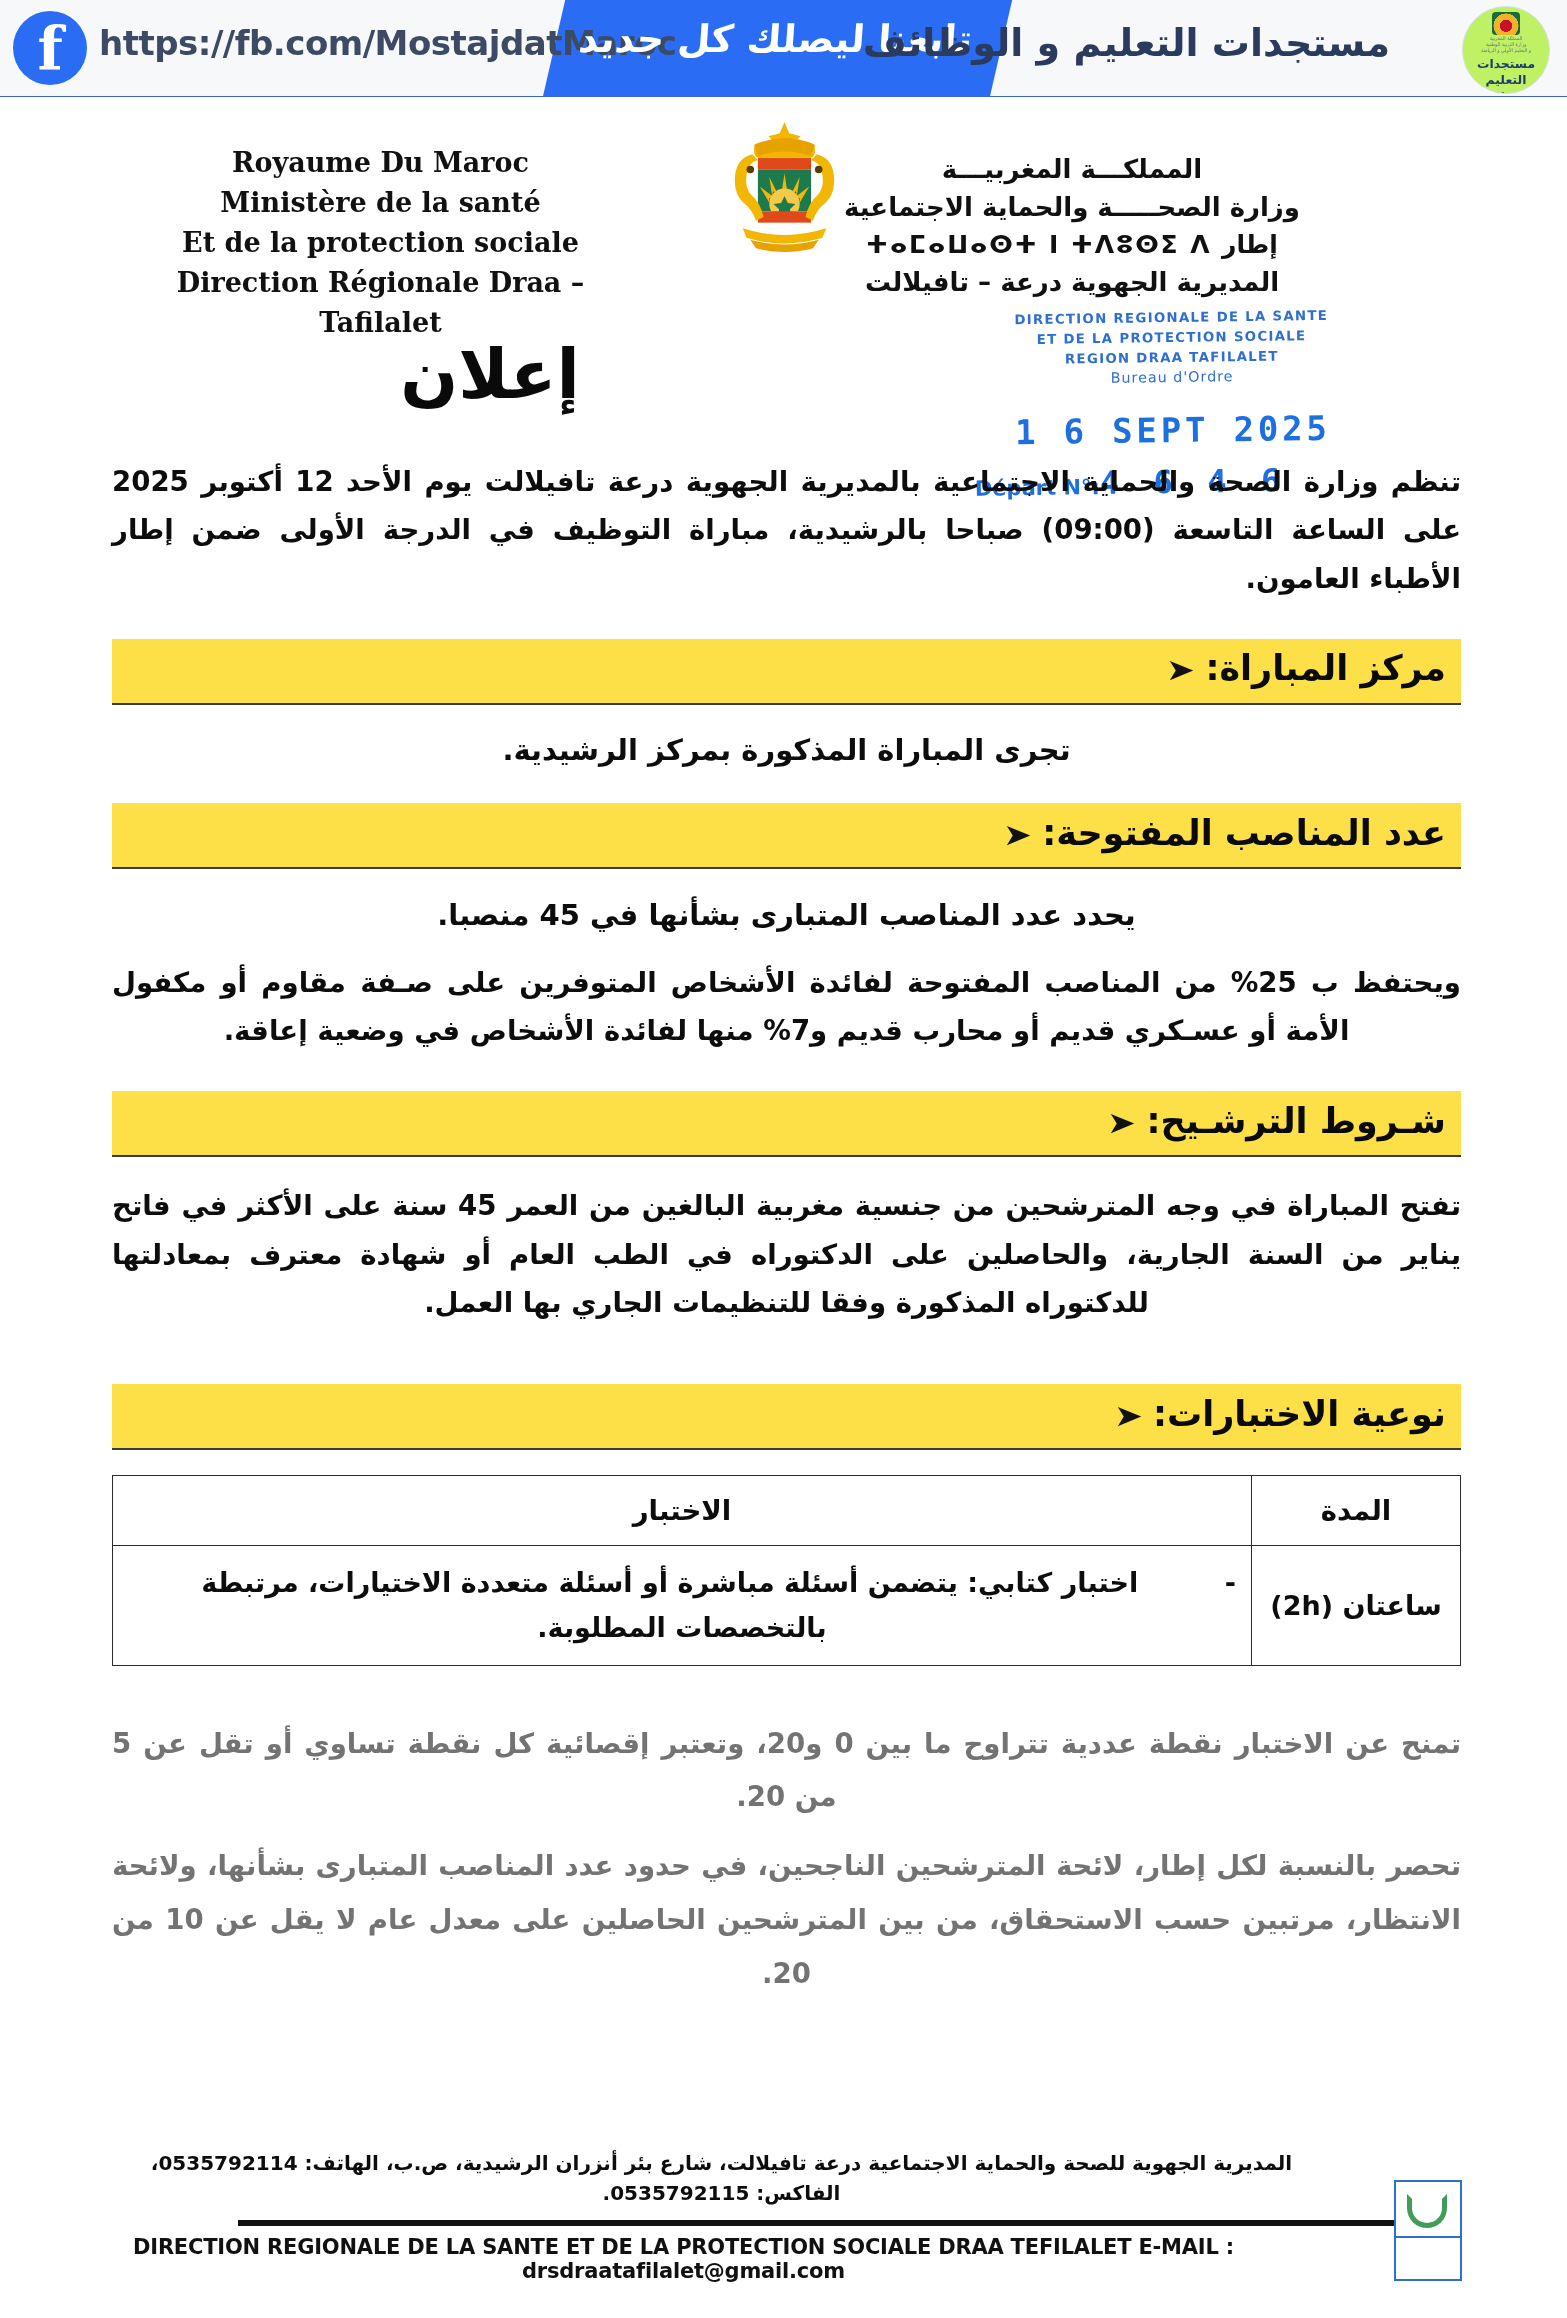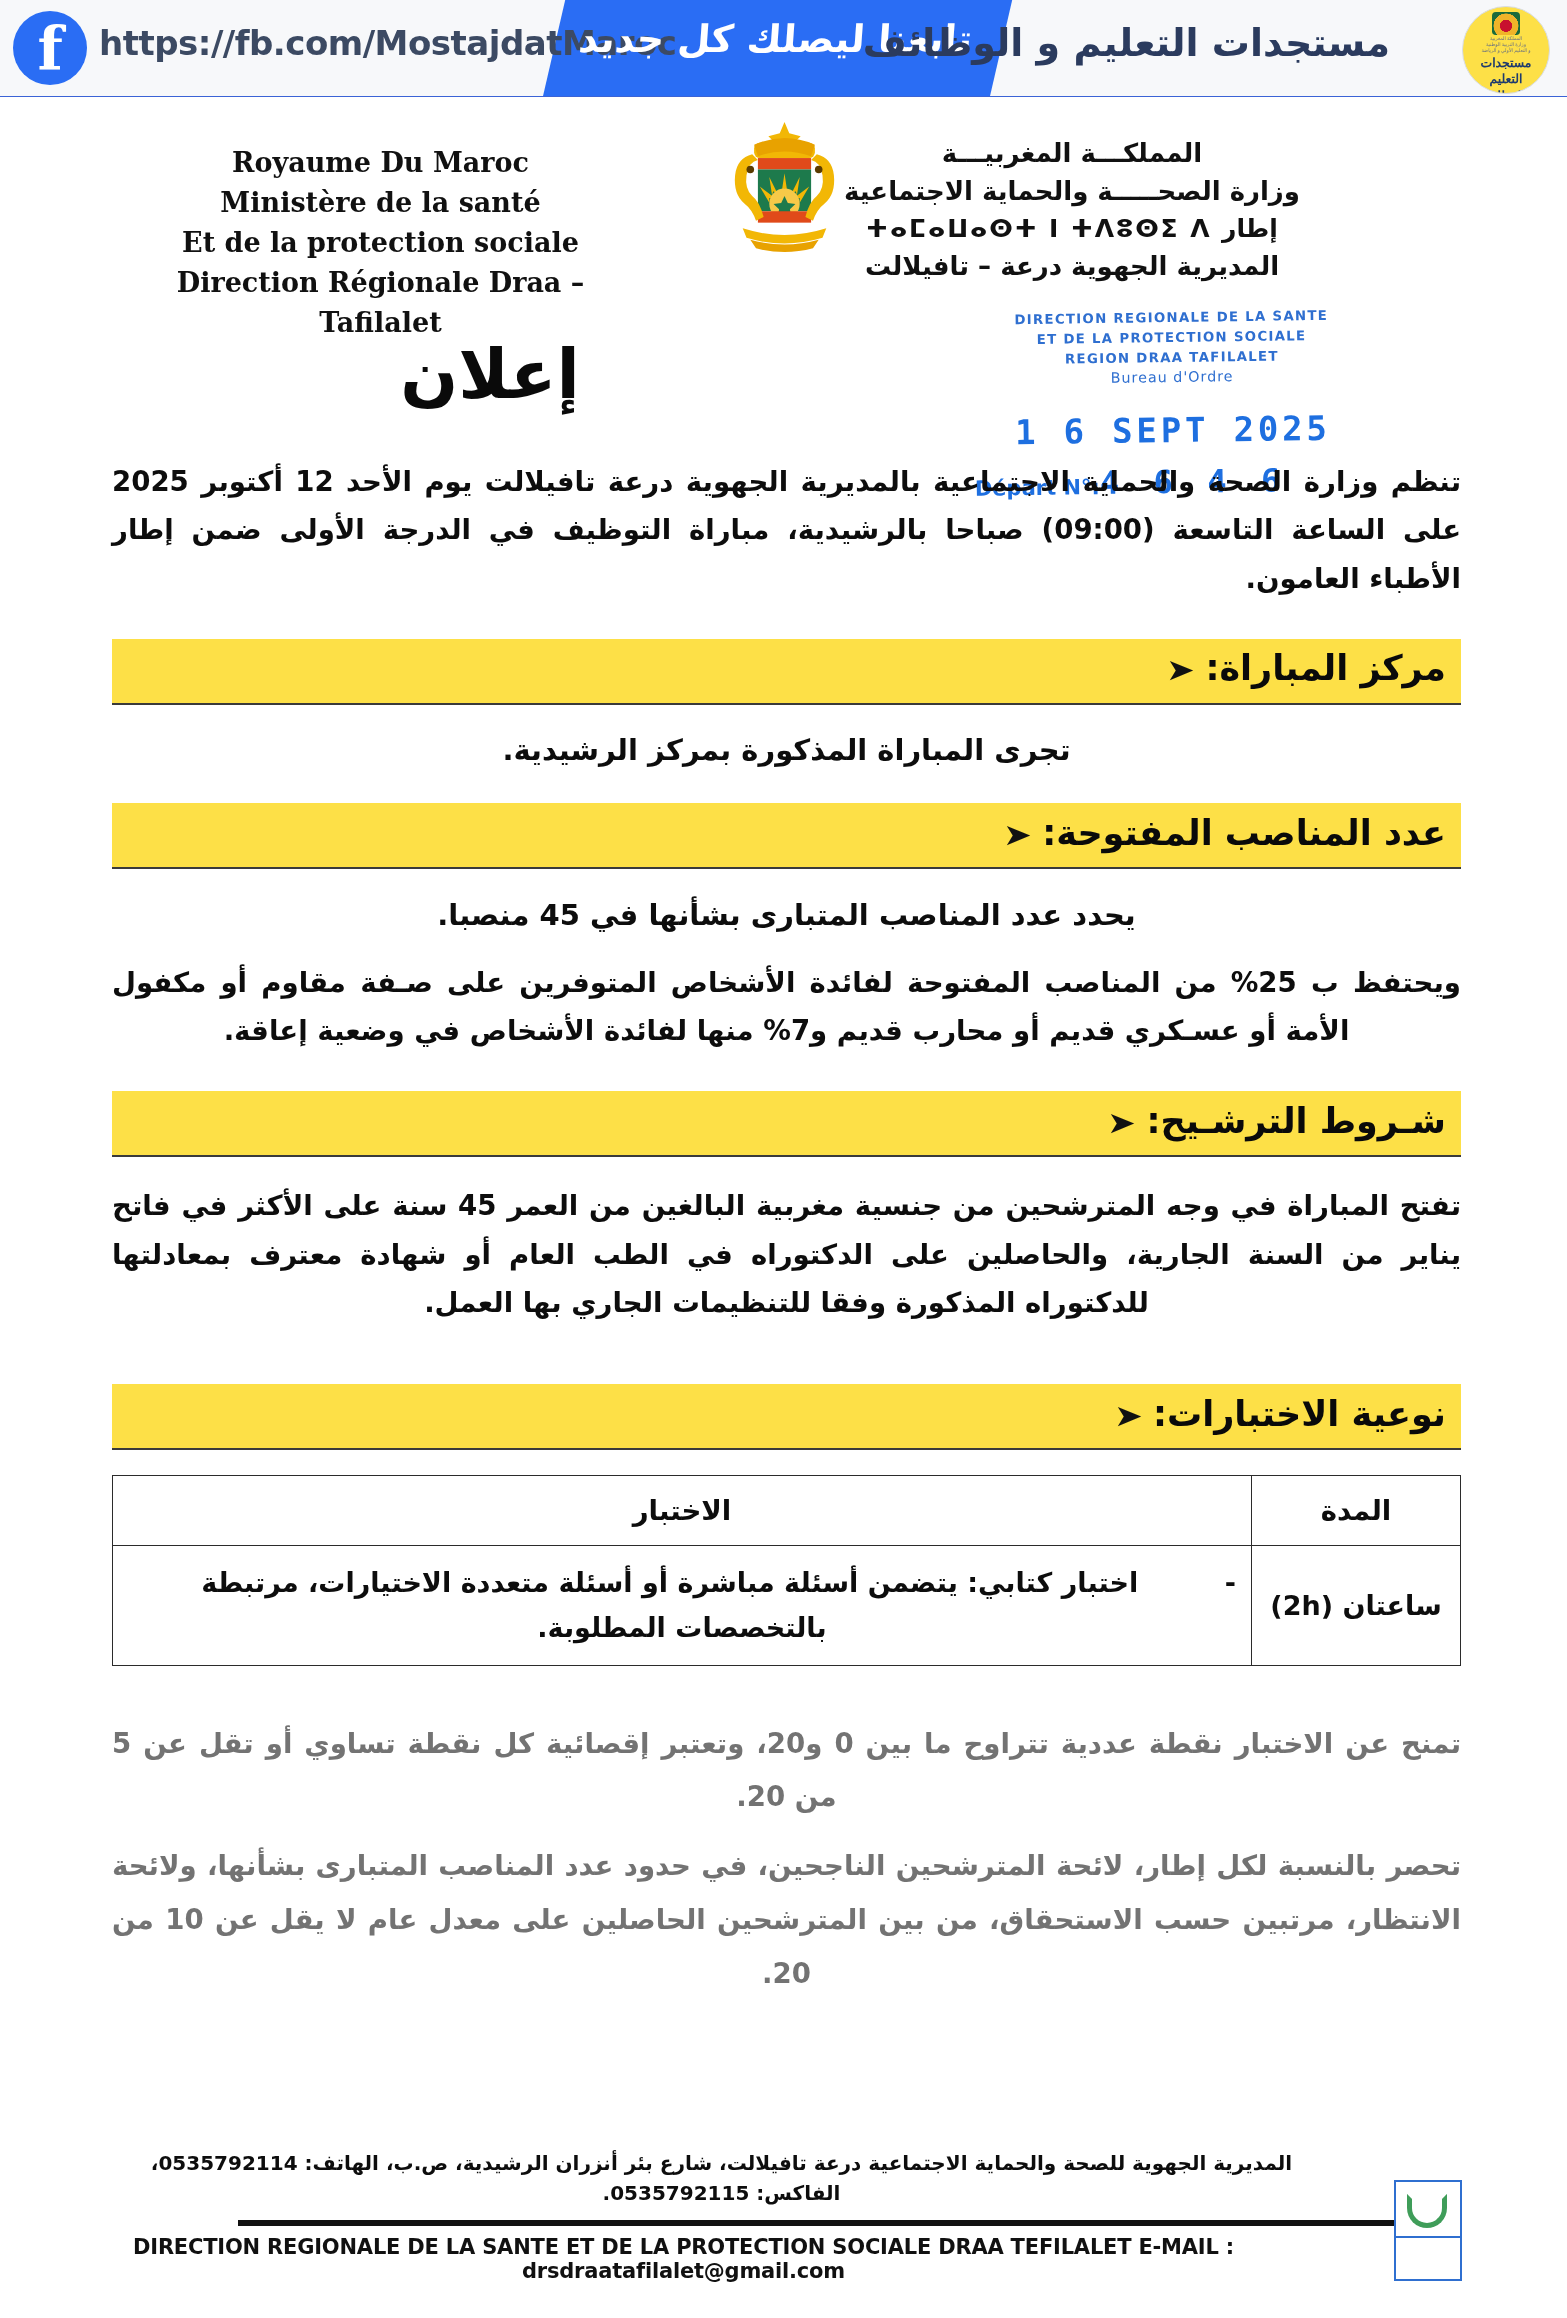--- a/index.html
+++ b/index.html
@@ -95,25 +95,24 @@
     direction: rtl;
     white-space: nowrap;
   }
   .promo-badge {
     position: absolute;
     top: 5.7px;
     right: 17px;
     width: 88px;
     height: 88px;
     border-radius: 50%;
-    background: #fde047;
+    background: #bef264;
     border: 1px solid #d8dde6;
     text-align: center;
     overflow: hidden;
-    font-family: Liberation Serif, serif;
   }
   .promo-badge .crest-mini {
     display: block;
     margin: 5.7px auto 1px;
     width: 28.5px; height: 23px;
     background: radial-gradient(ellipse at 50% 60%, #c8102e 0 30%, #f0b429 32% 62%, #1a6b3c 64% 100%);
     border-radius: 3.8px;
   }
   .promo-badge .micro {
     font-size: 4.8px;
@@ -169,21 +168,21 @@
   }
   .crest-svg { width: 171px; height: 143px; display: block; }
   .lh-ar {
     position: absolute;
     top: 38px;
     right: 200px;
     width: 590px;
     text-align: center;
     direction: rtl;
   }
-  .lh-ar .l1 { font-size: 26px; font-weight: bold; color: #111; letter-spacing: 2.9px; line-height: 1.45; }
+  .lh-ar .l1 { font-size: 26px; font-weight: bold; color: #111; letter-spacing: 2.9px; line-height: 1.45; margin-top: 16px; }
   .lh-ar .l2 { font-size: 26px; font-weight: bold; color: #111; line-height: 1.45; }
   .lh-ar .tif {
     font-size: 25px; font-weight: bold; color: #111; line-height: 1.5;
     direction: ltr; letter-spacing: 1.9px;
   }
   .lh-ar .l4 { font-size: 26px; font-weight: bold; color: #111; line-height: 1.45; }
 
   
   .stamp {
     position: absolute;

